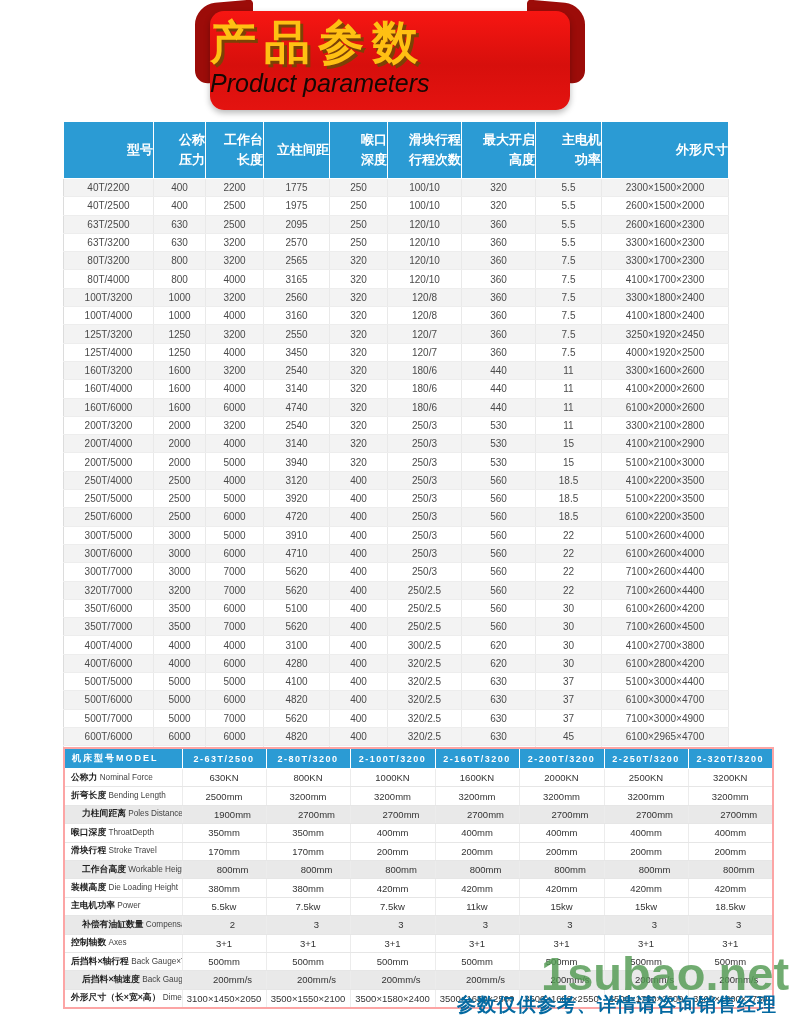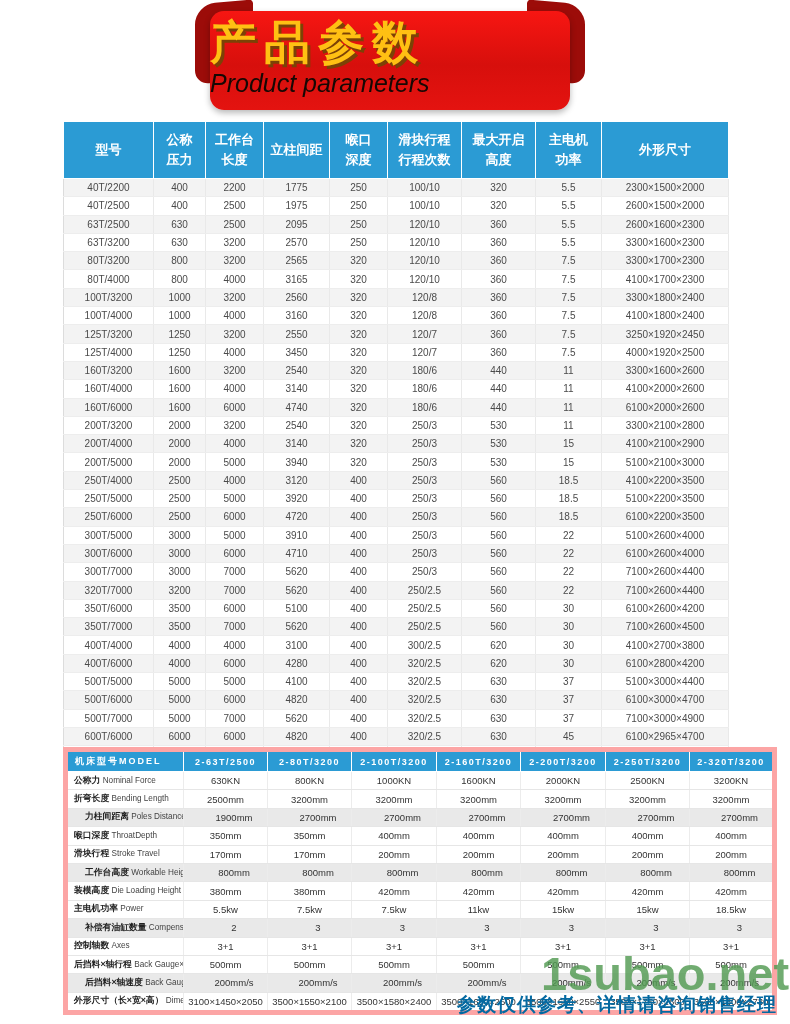--- a/index.html
+++ b/index.html
@@ -23,29 +23,29 @@
   }
   .banner-sub{font-size:25px;font-weight:normal;font-style:italic;color:#160804;margin-top:1px;}
 
   
   table{border-collapse:collapse;table-layout:fixed;}
   .main-table{position:absolute;left:63px;top:121px;width:665px;border:1px solid #dcdcdc;}
   .main-table th{
     background:#2b9bd4;color:#ffffff;font-size:13px;font-weight:bold;
     height:28px;border:1px solid #ffffff;line-height:1.55;padding:0;
   }
-  .main-table thead tr{height:57px;}
+  .main-table thead tr{height:57px;text-align:right;}
   .main-table td{
     font-size:10px;color:#4a4a4a;text-align:center;height:17.3px;padding:0;
     border-right:1px solid #e9e9e9;border-bottom:1px solid #ededed;background:#ffffff;
   }
   .main-table tbody tr:nth-child(odd) td{background:#f3f3f3;}
 
   
-  .model-table{position:absolute;left:63px;top:747px;width:709px;border:5px solid #fca5a5;}
+  .model-table{position:absolute;left:63px;top:747px;width:709px;border:2px solid #fca5a5;}
   .model-table th{
     background:#2b9bd4;color:#ffffff;font-size:9px;font-weight:bold;height:19px;
     letter-spacing:1.5px;border:1px solid #ffffff;padding:0;text-align:center;
   }
   .model-table th.corner{text-align:left;padding-left:7px;letter-spacing:2px;}
   .model-table td{
     font-size:9.5px;color:#333333;text-align:center;height:17.4px;padding:0;
     border-right:1px solid #ececec;border-bottom:1px solid #e6e6e6;background:#ffffff;
   }
   .model-table tbody tr:nth-child(3n) td{background:#e9e9e9;padding-left:17px;}

